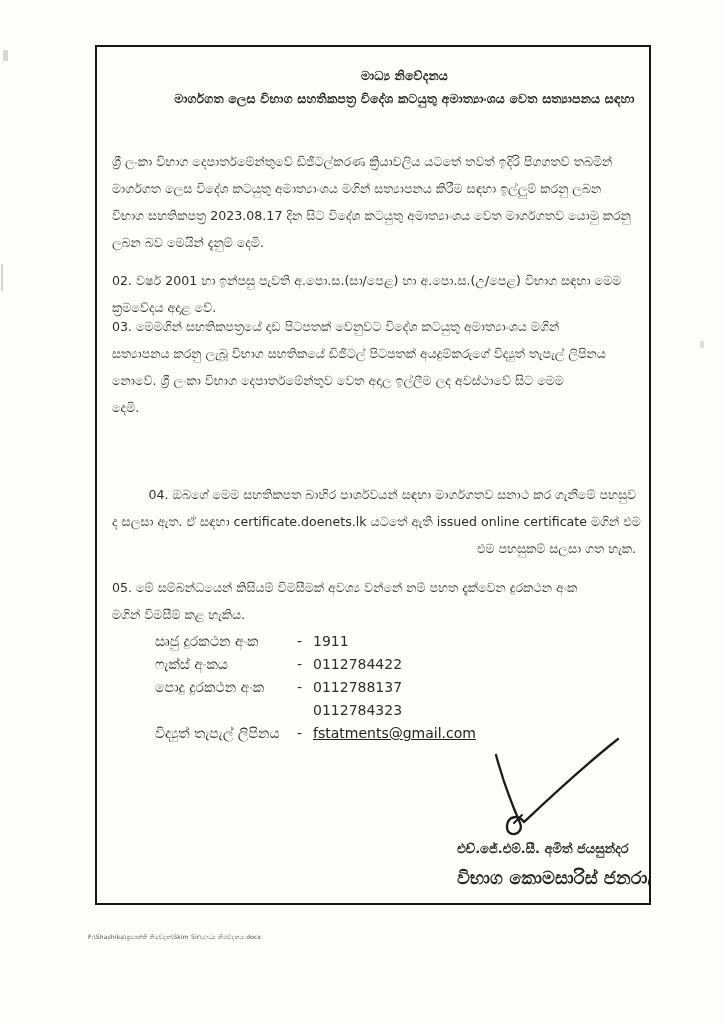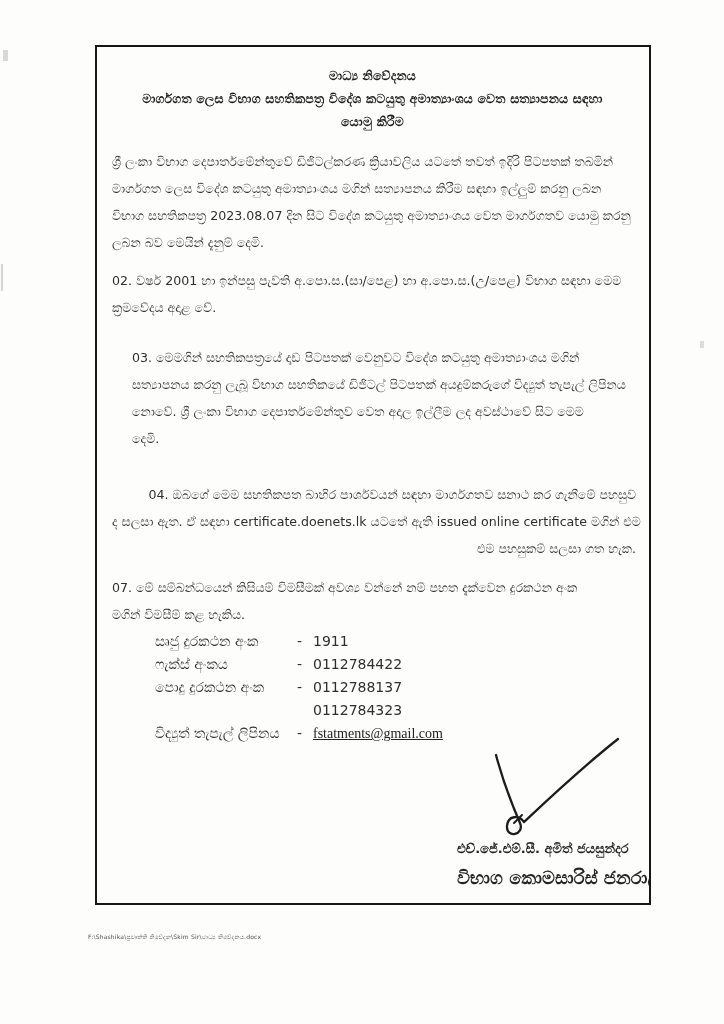--- a/index.html
+++ b/index.html
@@ -18,41 +18,41 @@
   .doc-border{
     position:absolute;left:95px;top:45px;width:556px;height:860px;
     box-sizing:border-box;
     border:2.5px solid #161616;
     overflow:hidden;
     background:transparent;
   }
   .title-block{
     position:absolute;left:0;top:17px;width:551px;
     text-align:center;font-weight:bold;font-size:12.5px;line-height:23px;
-    color:#1d1d1d;letter-spacing:0.2px;
+    color:#1d1d1d;letter-spacing:0.2px;padding-left:32px;
   }
   .para{
     position:absolute;left:15px;width:524px;
     font-size:12.6px;line-height:27px;color:#2e2e2e;
   }
   .para .pline{white-space:nowrap;}
   .p1{top:101px;}
   .p2{top:220px;}
-  .p3{top:297px;margin-left:20px;}
+  .p3{top:266px;}
   .p4{top:434px;text-align:right;}
   .p5{top:527px;}
   .contacts{
     position:absolute;left:58px;top:583px;
     font-size:14px;line-height:23px;color:#2e2e2e;
   }
   .contact-row{display:flex;white-space:nowrap;}
   .contact-label{width:142px;}
   .contact-sep{width:16px;text-align:left;}
   .contact-value{}
-  .underline{text-decoration:underline;color:#222;font-family:Liberation Serif, serif;}
+  .underline{text-decoration:underline;color:#222;}
   .sig-svg{position:absolute;left:381px;top:686px;}
   .sig-name{
     position:absolute;left:360px;top:794px;
     font-size:13px;color:#262626;white-space:nowrap;font-weight:bold;
   }
   .sig-title{
     position:absolute;left:360px;top:820px;
     font-size:18px;color:#262626;white-space:nowrap;font-weight:bold;
   }
   .footer-path{
@@ -71,27 +71,26 @@
 
   <div class="artifact-a"></div>
   <div class="artifact-b"></div>
   <div class="artifact-c"></div>
 
   <div class="doc-border">
 
     <div class="title-block">
       <div>මාධ්‍ය නිවේදනය</div>
       <div>මාර්ගගත ලෙස විභාග සහතිකපත්‍ර විදේශ කටයුතු අමාත්‍යාංශය වෙත සත්‍යාපනය සඳහා</div>
-      <div>යොමු කිරීම</div>
     </div>
 
     <div class="para p1">
-      <div class="pline">ශ්‍රී ලංකා විභාග දෙපාර්තමේන්තුවේ ඩිජිටල්කරණ ක්‍රියාවලිය යටතේ තවත් ඉදිරි පිටපතක් තබමින්</div>
+      <div class="pline">ශ්‍රී ලංකා විභාග දෙපාර්තමේන්තුවේ ඩිජිටල්කරණ ක්‍රියාවලිය යටතේ තවත් ඉදිරි පිගගතව් තබමින්</div>
       <div class="pline">මාර්ගගත ලෙස විදේශ කටයුතු අමාත්‍යාංශය මගින් සත්‍යාපනය කිරීම සඳහා ඉල්ලුම් කරනු ලබන</div>
-      <div class="pline">විභාග සහතිකපත්‍ර 2023.08.07 දින සිට විදේශ කටයුතු අමාත්‍යාංශය වෙත මාර්ගගතව යොමු කරනු</div>
+      <div class="pline">විභාග සහතිකපත්‍ර 2023.08.17 දින සිට විදේශ කටයුතු අමාත්‍යාංශය වෙත මාර්ගගතව යොමු කරනු</div>
       <div class="pline">ලබන බව මෙයින් දැනුම් දෙමි.</div>
     </div>
 
     <div class="para p2">
       <div class="pline">02.  වර්ෂ 2001 හා ඉන්පසු පැවති අ.පො.ස.(සා/පෙළ) හා අ.පො.ස.(උ/පෙළ) විභාග සඳහා මෙම</div>
       <div class="pline">ක්‍රමවේදය අදාළ වේ.</div>
     </div>
 
     <div class="para p3">
       <div class="pline">03.  මෙමගින් සහතිකපත්‍රයේ දෘඩ පිටපතක් වෙනුවට විදේශ කටයුතු අමාත්‍යාංශය මගින්</div>
@@ -100,21 +99,21 @@
       <div class="pline">දෙමි.</div>
     </div>
 
     <div class="para p4">
       <div class="pline">04.  ඔබගේ මෙම සහතිකපත බාහිර පාර්ශවයන් සඳහා මාර්ගගතව සනාථ කර ගැනීමේ පහසුව</div>
       <div class="pline">ද සලසා ඇත. ඒ සඳහා certificate.doenets.lk යටතේ ඇති issued online certificate මගින් එම</div>
       <div class="pline">එම පහසුකම් සලසා ගත හැක.</div>
     </div>
 
     <div class="para p5">
-      <div class="pline">07.  මේ සම්බන්ධයෙන් කිසියම් විමසීමක් අවශ්‍ය වන්නේ නම් පහත දැක්වෙන දුරකථන අංක</div>
+      <div class="pline">05.  මේ සම්බන්ධයෙන් කිසියම් විමසීමක් අවශ්‍ය වන්නේ නම් පහත දැක්වෙන දුරකථන අංක</div>
       <div class="pline">මගින් විමසීම් කළ හැකිය.</div>
     </div>
 
     <div class="contacts">
       <div class="contact-row">
         <span class="contact-label">සෘජු දුරකථන අංක</span>
         <span class="contact-sep">-</span>
         <span class="contact-value">1911</span>
       </div>
       <div class="contact-row">

